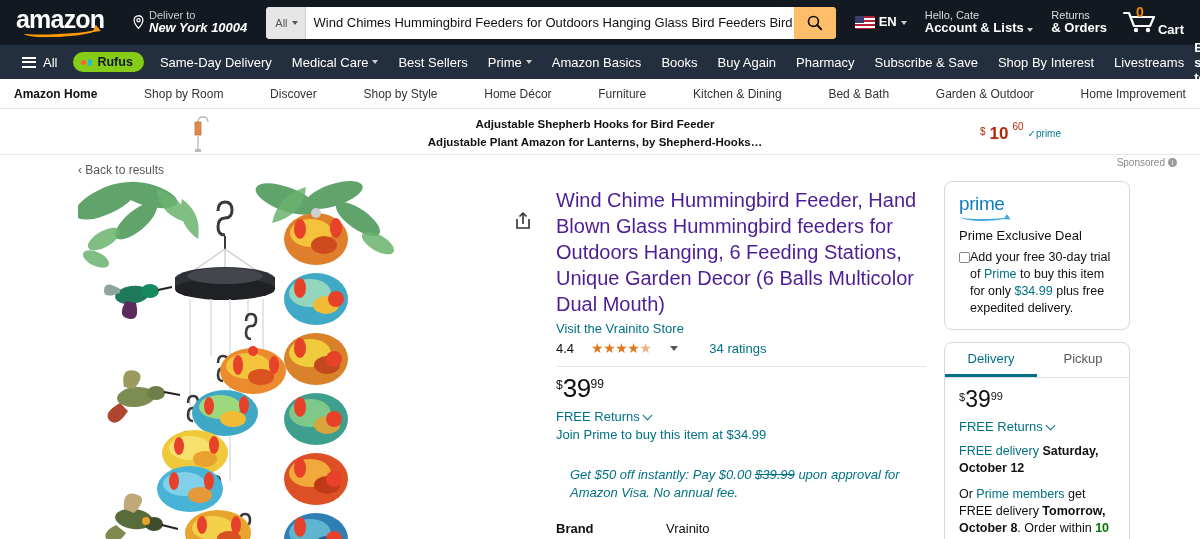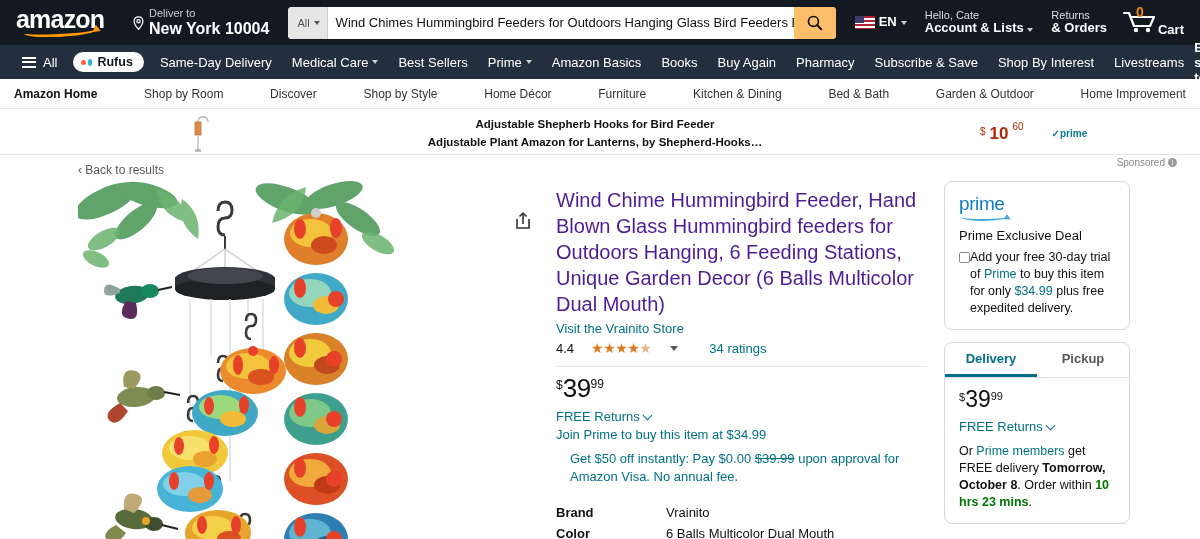--- a/index.html
+++ b/index.html
@@ -32,21 +32,21 @@
     border-left: 7px solid #ff9900; border-top: 4px solid transparent;
     border-bottom: 4px solid transparent; transform: rotate(25deg);
   }
   .deliver-to {
     display: flex; align-items: center; color: #fff; padding: 4px 8px 4px 4px;
     border: 1px solid transparent; border-radius: 2px; cursor: pointer;
   }
   .pin-icon { width: 15px; height: 16px; margin-right: 3px; flex: 0 0 auto; }
   .deliver-lines { line-height: 1.15; }
   .deliver-l1 { font-size: 11px; color: #ccc; }
-  .deliver-l2 { font-size: 16px; font-weight: bold; color: #fff; }
+  .deliver-l2 { font-size: 13px; font-weight: bold; color: #fff; font-style: italic; }
 
   .searchbar {
     flex: 1; height: 32px; display: flex; margin: 0 10px; border-radius: 4px;
     overflow: hidden; background: #fff;
   }
   .search-cat {
     background: #e6e6e6; color: #555; font-size: 11px; display: flex;
     align-items: center; gap: 4px; padding: 0 7px 0 9px; cursor: pointer;
     border-right: 1px solid #cdcdcd;
   }
@@ -96,21 +96,21 @@
     height: 34px; background: #232f3e; display: flex; align-items: center;
     padding: 0 12px; color: #fff; font-size: 13px; gap: 0;
   }
   .nav-sub-item {
     padding: 6px 9px; border: 1px solid transparent; border-radius: 2px;
     cursor: pointer; white-space: nowrap; display: flex; align-items: center; gap: 4px;
   }
   .burger { display: inline-flex; flex-direction: column; gap: 2.5px; margin-right: 3px; }
   .burger i { display: block; width: 14px; height: 2px; background: #fff; }
   .rufus-pill {
-    background: #ffffff; color: #131921; border-radius: 14px; padding: 3px 11px 3px 8px;
+    background: #84cc16; color: #131921; border-radius: 14px; padding: 3px 11px 3px 8px;
     font-size: 12.5px; font-weight: bold; display: flex; align-items: center;
     gap: 5px; cursor: pointer; margin: 0 6px;
   }
   .rufus-dots { display: flex; gap: 2px; align-items: center; }
   .rufus-dots i { width: 5px; height: 5px; border-radius: 50%; background: #ff6138; display: block; }
   .rufus-dots i.b { background: #2cb7d9; width: 4px; height: 7px; border-radius: 2px; }
   .nav-sub-right { margin-left: auto; font-size: 13px; font-weight: bold; padding-right: 4px; }
   .cdn { width:0;height:0;border-left:3.5px solid transparent;border-right:3.5px solid transparent;border-top:4px solid #ccc; }
 
   
@@ -126,21 +126,21 @@
   .ad-row {
     display: flex; align-items: center; padding: 6px 0 2px 0;
     border-bottom: 1px solid #e7e7e7; position: relative; height: 46px;
   }
   .ad-thumb { width: 24px; height: 40px; margin-left: 186px; position: relative; }
   .ad-text { flex: 1; text-align: center; font-size: 11.5px; line-height: 1.55; font-weight: bold; color: #0f1111; }
   .ad-price { width: 220px; display: flex; align-items: flex-start; gap: 4px; justify-content: flex-start; }
   .ad-cur { font-size: 10px; color: #B12704; position: relative; top: 1px; }
   .ad-whole { font-size: 17px; font-weight: bold; color: #B12704; line-height: 1; }
   .ad-frac { font-size: 10px; color: #B12704; position: relative; top: -4px; }
-  .prime-mini { font-size: 10px; color: #067d8f; font-weight: bold; position: relative; top: 3px; margin-left: 24px; }
+  .prime-mini { font-size: 10px; color: #067d8f; font-weight: normal; position: relative; top: 3px; }
   .sponsored {
     position: absolute; right: 23px; bottom: -14px; font-size: 10px; color: #888;
     display: flex; align-items: center; gap: 3px;
   }
   .info-dot {
     width: 9px; height: 9px; border-radius: 50%; background: #999; color: #fff;
     font-size: 7px; display: inline-flex; align-items: center; justify-content: center;
   }
 
   
@@ -179,21 +179,21 @@
   .p-frac { font-size: 12px; position: relative; top: 2px; }
 
   .teal { color: #007185; }
   .teal-link { color: #007185; cursor: pointer; }
   .free-returns { display: flex; align-items: center; gap: 4px; font-size: 13px; color: #007185; margin-top: 8px; cursor: pointer; }
   .chev {
     width: 7px; height: 7px; border-right: 1.6px solid #007185;
     border-bottom: 1.6px solid #007185; transform: rotate(45deg); margin-bottom: 3px;
   }
   .join-prime-line { font-size: 13px; color: #007185; margin-top: 3px; cursor: pointer; }
-  .visa-line { font-size: 13px; line-height: 18px; margin-top: 8px; padding-left: 14px; color: #0f1111; }
+  .visa-line { font-size: 13px; line-height: 18px; margin-top: 24px; padding-left: 14px; color: #0f1111; font-style: italic; }
   .strike { text-decoration: line-through; }
 
   .spec-table { margin-top: 16px; font-size: 13px; border-collapse: collapse; width: 100%; }
   .spec-table th { text-align: left; font-weight: bold; padding: 3px 0; width: 110px; vertical-align: top; }
   .spec-table td { padding: 3px 0; color: #0f1111; }
 
   
   .box { border: 1px solid #D5D9D9; border-radius: 8px; padding: 12px 14px; }
   .prime-logo-wrap { position: relative; width: 56px; height: 26px; }
   .prime-word { font-size: 19px; color: #0F7DC2; letter-spacing: -0.4px; line-height: 19px; font-family: "Liberation Sans", sans-serif; }
@@ -205,21 +205,21 @@
     content:''; position:absolute; right:-2px; bottom:-2px;
     border-left:6px solid #44a8e0; border-top:3px solid transparent;
     border-bottom:3px solid transparent; transform: rotate(28deg);
   }
   .box-h { font-size: 13px; font-weight: normal; margin-top: 8px; }
   .checkline { display: flex; gap: 0; margin-top: 6px; font-size: 12.5px; line-height: 17px; }
   .cbox { width: 11px; height: 11px; border: 1px solid #888; border-radius: 2px; flex: 0 0 auto; margin-top: 3px; background: #fff; cursor: pointer; }
   .price-teal { color: #007185; }
 
   .tabs { display: flex; border-bottom: 1px solid #e0e0e0; }
-  .tab { flex: 1; text-align: center; padding: 8px 0 8px 0; font-size: 13px; font-weight: bold; color: #565959; cursor: pointer; }
+  .tab { flex: 1; text-align: center; padding: 8px 0 8px 0; font-size: 13px; font-weight: normal; color: #565959; cursor: pointer; }
   .tab.active { color: #007185; border-bottom: 3px solid #007185; }
   .box2 { border: 1px solid #D5D9D9; border-radius: 8px; margin-top: 12px; overflow: hidden; }
   .box2-body { padding: 10px 14px 12px 14px; }
   .dl-price { display: flex; align-items: flex-start; }
   .dl-cur { font-size: 11px; position: relative; top: 3px; }
   .dl-whole { font-size: 23px; font-weight: 500; line-height: 1; }
   .dl-frac { font-size: 11px; position: relative; top: 2px; }
   .delivery-txt { font-size: 12.5px; line-height: 17px; margin-top: 9px; }
   .bold { font-weight: bold; }
   .green { color: #007600; }
@@ -634,19 +634,23 @@
         <div class="dl-price">
           <span class="dl-cur">$</span>
           <span class="dl-whole">39</span>
           <span class="dl-frac">99</span>
         </div>
         <div class="free-returns">
           <span>FREE Returns</span>
           <span class="chev"></span>
         </div>
         <div class="delivery-txt">
+          <span class="teal">FREE delivery</span>
+          <span class="bold">Saturday, October 12</span>
+        </div>
+        <div class="delivery-txt">
           <span>Or </span><span class="teal">Prime members</span><span> get FREE delivery </span><span class="bold">Tomorrow, October 8</span><span>. Order within </span><span class="green bold">10 hrs 23 mins</span><span>.</span>
         </div>
 
       </div>
     </div>
   </div>
 </div>
 
 </body></html>

